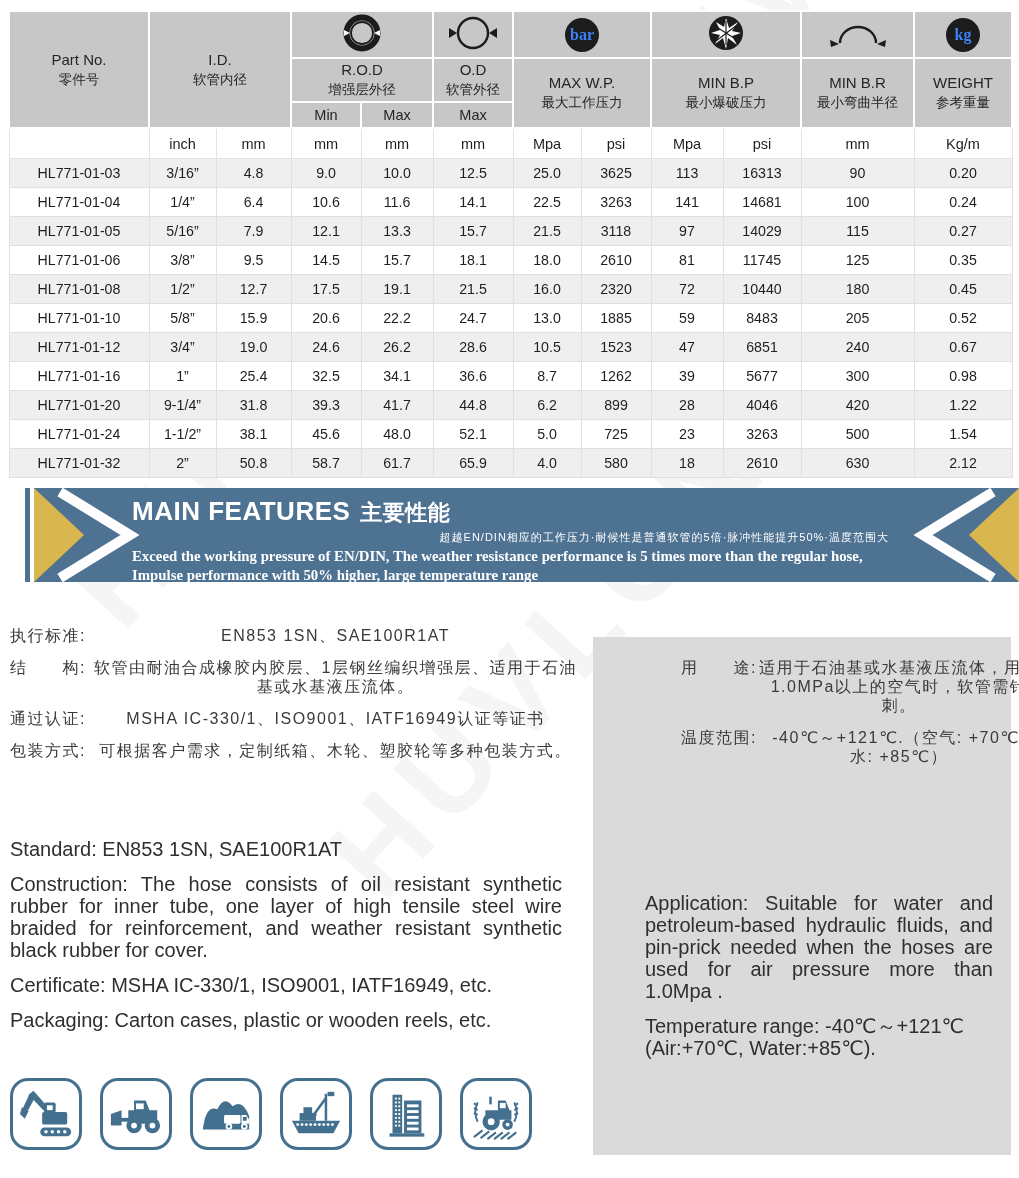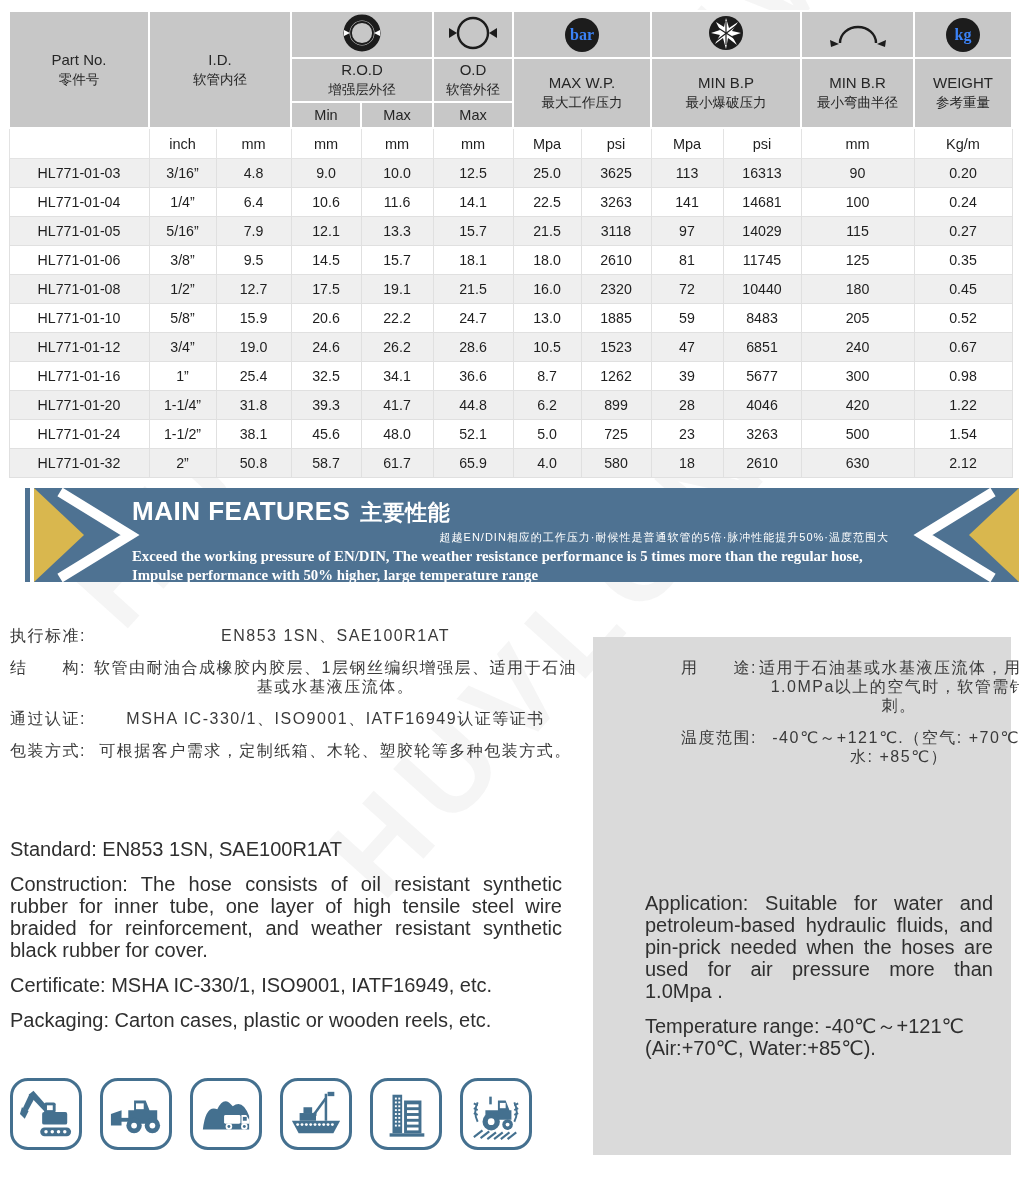--- a/index.html
+++ b/index.html
@@ -307,21 +307,21 @@
           <td>36.6</td>
           <td>8.7</td>
           <td>1262</td>
           <td>39</td>
           <td>5677</td>
           <td>300</td>
           <td>0.98</td>
         </tr>
         <tr class="stripe">
           <td>HL771-01-20</td>
-          <td>1-1/4”</td>
+          <td>9-1/4”</td>
           <td>31.8</td>
           <td>39.3</td>
           <td>41.7</td>
           <td>44.8</td>
           <td>6.2</td>
           <td>899</td>
           <td>28</td>
           <td>4046</td>
           <td>420</td>
           <td>1.22</td>

